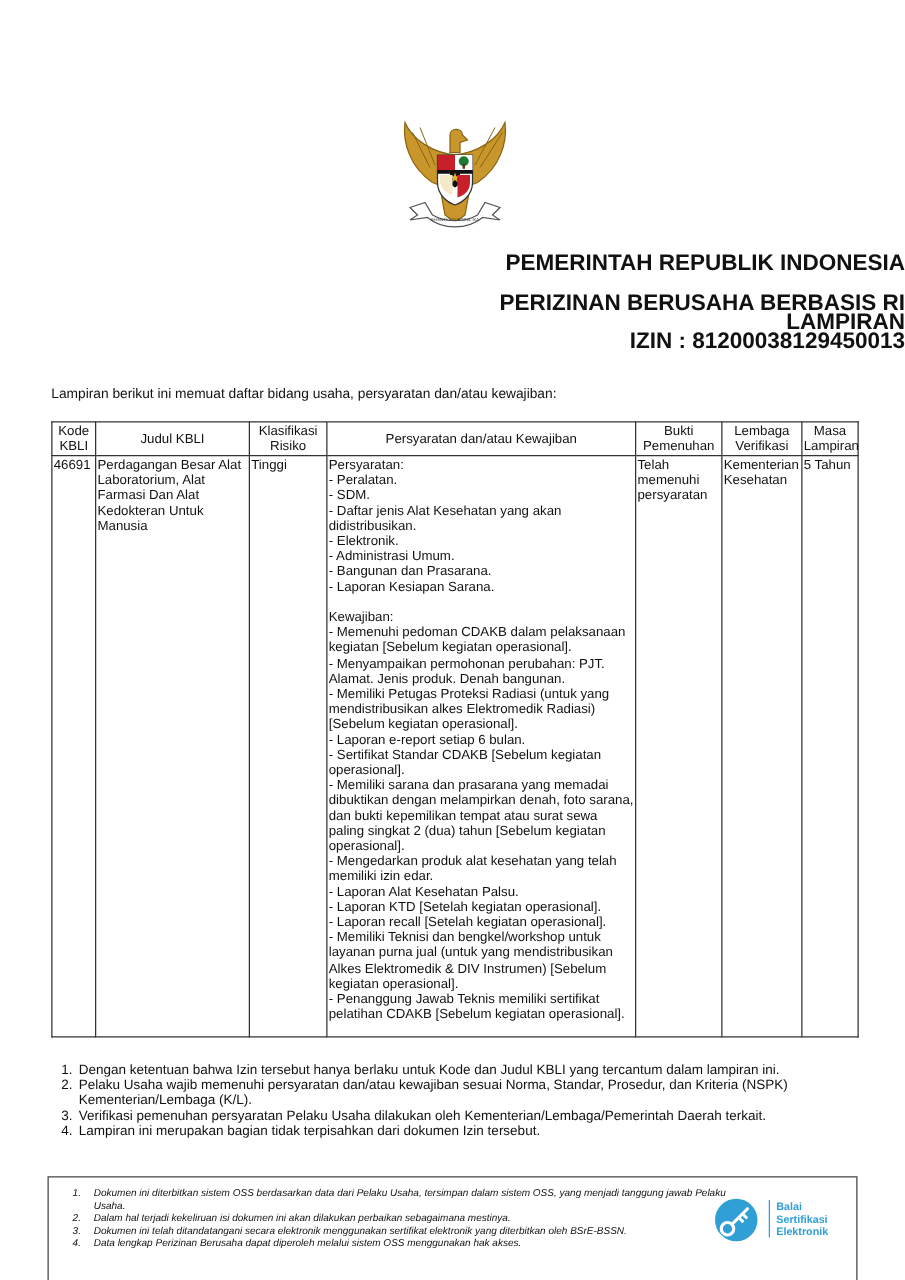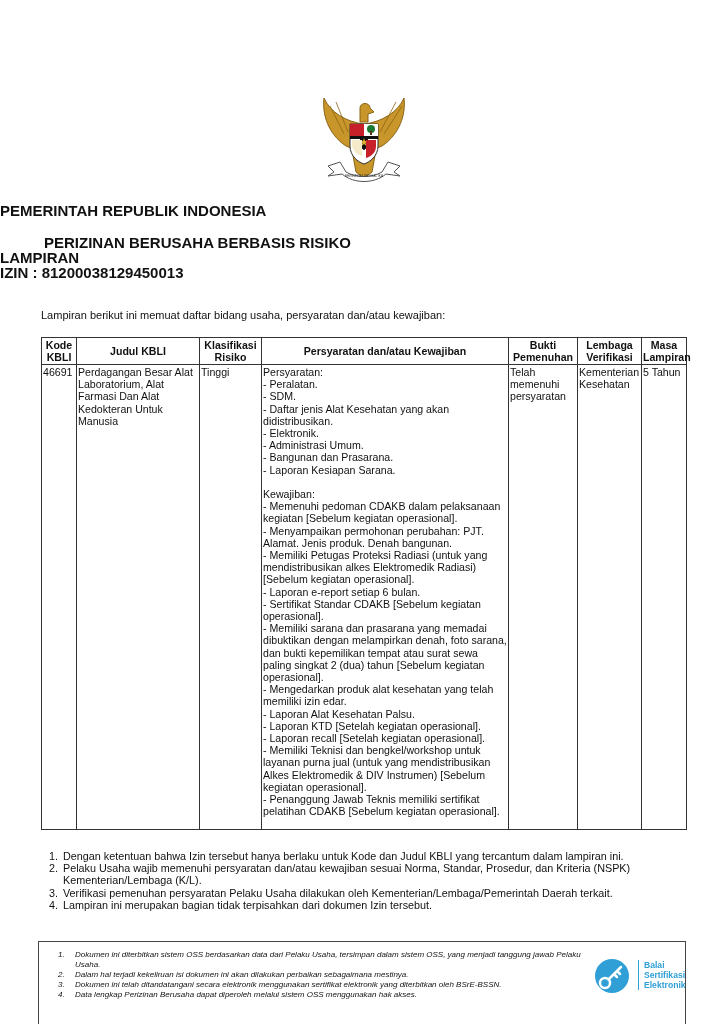--- a/index.html
+++ b/index.html
@@ -1,41 +1,41 @@
 <!DOCTYPE html>
 <html><head>
   <meta charset="utf-8">
   <style>
     html, body { margin: 0; padding: 0; background: #ffffff; }
     body {
       width: 724px; height: 1024px; position: relative; overflow: hidden;
       font-family: "Liberation Sans", sans-serif; color: #111;
     }
     .emblem { position: absolute; left: 316px; top: 94px; width: 96px; height: 96px; }
-    .hdr { position: absolute; left: 0; width: 724px; text-align: left; font-weight: bold; font-size: 15px; line-height: 15px; }
+    .hdr { position: absolute; left: 0; width: 724px; text-align: right; font-weight: bold; font-size: 18px; line-height: 15px; }
     .intro { position: absolute; left: 41px; top: 309px; font-size: 11px; }
     table.main {
       position: absolute; left: 41px; top: 337px; width: 645px;
       border-collapse: collapse; font-size: 10.6px; line-height: 12.2px;
       table-layout: fixed;
     }
     table.main th, table.main td { border: 1.3px solid #333; vertical-align: top; padding: 1px 1px; }
-    table.main th { font-weight: bold; text-align: center; vertical-align: middle; font-size: 10.6px; line-height: 12px; padding: 1px 1px; }
+    table.main th { font-weight: normal; text-align: center; vertical-align: middle; font-size: 10.6px; line-height: 12px; padding: 1px 1px; }
     table.main td { height: 462px; margin-top: 48px; }
     .req-line { display: block; }
     .req-gap { display: block; height: 12.2px; }
     ol.notes { position: absolute; left: 41px; top: 850px; width: 650px; margin: 0; padding: 0 0 0 20px; font-size: 10.8px; line-height: 12.2px; }
     ol.notes li { padding-left: 2px; }
     .footer-box {
       position: absolute; left: 38px; top: 941px; width: 648px; height: 90px;
       border: 1.5px solid #444; box-sizing: border-box;
     }
     ol.fnotes { position: absolute; left: 10px; top: 8px; width: 540px; margin: 0; padding: 0 0 0 18px; font-size: 8px; line-height: 10px; font-style: italic; }
     ol.fnotes li { padding-left: 8px; }
-    .bsre { position: absolute; left: 547px; top: 14px; width: 100px; height: 40px; }
+    .bsre { position: absolute; left: 524px; top: 14px; width: 100px; height: 40px; }
     .bsre-text { position: absolute; left: 52px; top: 4px; font-weight: bold; font-size: 8.6px; line-height: 10px; color: #2f9fd6; border-left: 1.5px solid #2f9fd6; padding-left: 5px; }
   </style>
 </head>
 <body>
 
 <svg class="emblem" viewBox="0 0 96 96">
 
   <path d="M48 30 C30 28 14 18 8 4 C6 20 12 40 30 52 L40 56 Z" fill="#c8962a" stroke="#8a6414" stroke-width="1"></path>
   <path d="M48 30 C66 28 82 18 88 4 C90 20 84 40 66 52 L56 56 Z" fill="#c8962a" stroke="#8a6414" stroke-width="1"></path>
   <path d="M14 12 L28 40 M20 8 L32 38 M86 12 L68 40 M80 8 L64 38" stroke="#8a6414" stroke-width="0.8"></path>

